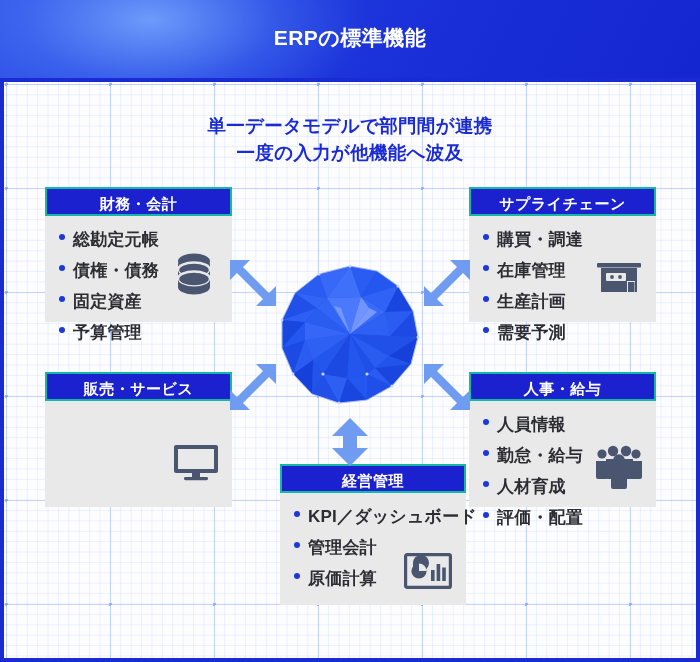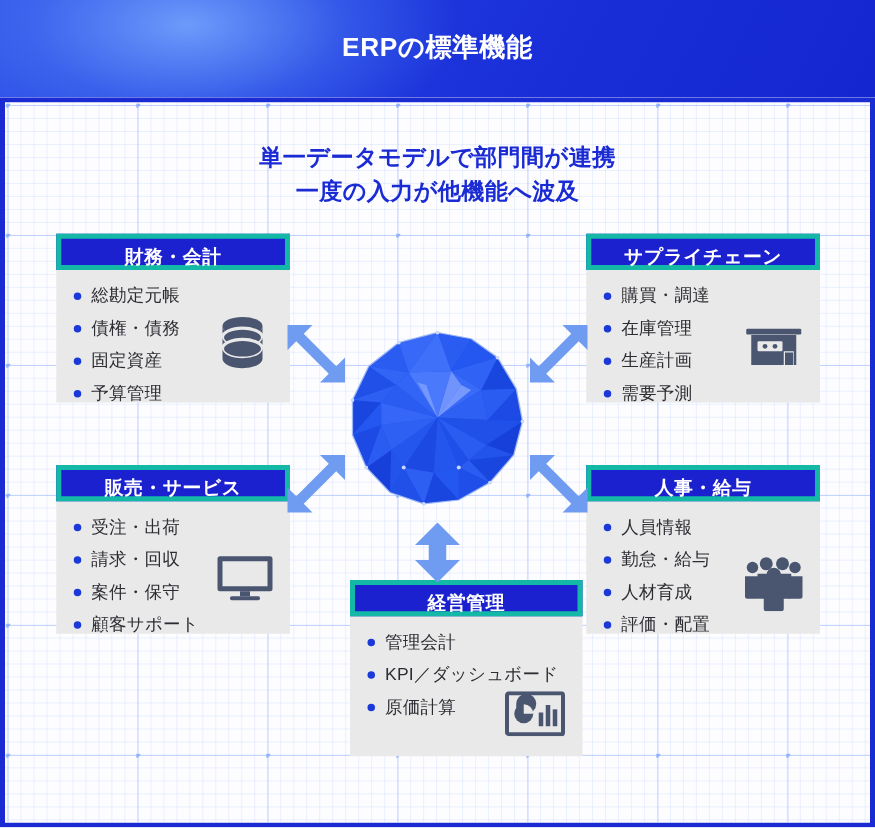--- a/index.html
+++ b/index.html
@@ -92,43 +92,43 @@
   }
   .panel-head {
     background: #1b21cf;
     color: #ffffff;
     font-size: 15px;
     font-weight: bold;
     text-align: center;
     line-height: 29px;
     height: 29px;
     letter-spacing: 0.5px;
-    border: 4px solid #14b8a6;
+    border: 2px solid #14b8a6;
     box-sizing: border-box;
   }
   .panel-body {
     position: relative;
     padding: 12px 10px 10px 14px;
     height: calc(100% - 29px);
     box-sizing: border-box;
   }
   .bullets {
     list-style: none;
     margin: 0;
     padding: 0;
     position: relative;
     z-index: 2;
   }
   .bullets li {
     position: relative;
     padding-left: 14px;
     margin-bottom: 8px;
-    font-size: 14px;
+    font-size: 17px;
     color: #2c2c33;
-    font-weight: normal;
+    font-weight: bold;
     white-space: nowrap;
     letter-spacing: 0.2px;
   }
   .bullets li:last-child { margin-bottom: 12px; }
   .bullets li::before {
     content: "";
     position: absolute;
     left: 0; top: 6px;
     width: 6px; height: 6px;
     border-radius: 50%;
@@ -218,26 +218,20 @@
         <circle cx="24" cy="19" r="1.9" fill="#4a5670"></circle>
         <rect x="31" y="23" width="8" height="11" fill="#e9e9e9"></rect>
         <rect x="32" y="24" width="6.5" height="10" fill="#4a5670"></rect>
       </svg>
     </div>
   </div>
 
   <div class="panel" id="panel-sales">
     <div class="panel-head">販売・サービス</div>
     <div class="panel-body">
-      <ul class="bullets">
-        <li>受注・出荷</li>
-        <li>請求・回収</li>
-        <li>案件・保守</li>
-        <li>顧客サポート</li>
-      </ul>
       <svg class="panel-icon" style="right:12px; top:42px;" width="48" height="38" viewBox="0 0 48 38">
         <rect x="2" y="2" width="44" height="28" rx="2" fill="#4a5670"></rect>
         <rect x="6" y="6" width="36" height="20" fill="#e9e9e9"></rect>
         <rect x="20" y="30" width="8" height="4" fill="#4a5670"></rect>
         <rect x="12" y="34" width="24" height="3.2" rx="1.4" fill="#4a5670"></rect>
       </svg>
     </div>
   </div>
 
   <div class="panel" id="panel-hr">
@@ -263,22 +257,22 @@
           <path d="M19 28 h16 v18 a2 2 0 0 1 -2 2 h-12 a2 2 0 0 1 -2 -2 z"></path>
         </g>
       </svg>
     </div>
   </div>
 
   <div class="panel" id="panel-management">
     <div class="panel-head">経営管理</div>
     <div class="panel-body">
       <ul class="bullets">
+        <li>KPI／ダッシュボード</li>
         <li>管理会計</li>
-        <li>KPI／ダッシュボード</li>
         <li>原価計算</li>
       </ul>
       <svg class="panel-icon" style="right:14px; top:60px;" width="48" height="36" viewBox="0 0 48 36">
         <rect x="1.6" y="1.6" width="44.8" height="32.8" rx="1.5" fill="none" stroke="#4a5670" stroke-width="3.2"></rect>
         <path d="M17 18 a8 8 0 1 0 -8 -8 v8 z" fill="#4a5670"></path>
         <path d="M18.8 7.6 a8.4 8.4 0 0 1 -8.4 8.4 l0 -8.4 z" fill="#4a5670" opacity="0"></path>
         <circle cx="15" cy="18" r="7.6" fill="#4a5670"></circle>
         <path d="M15 18 L15 10.4 A7.6 7.6 0 0 1 22.6 18 Z" fill="#e9e9e9"></path>
         <rect x="27" y="17" width="3.6" height="11" fill="#4a5670"></rect>
         <rect x="32.6" y="11" width="3.6" height="17" fill="#4a5670"></rect>

